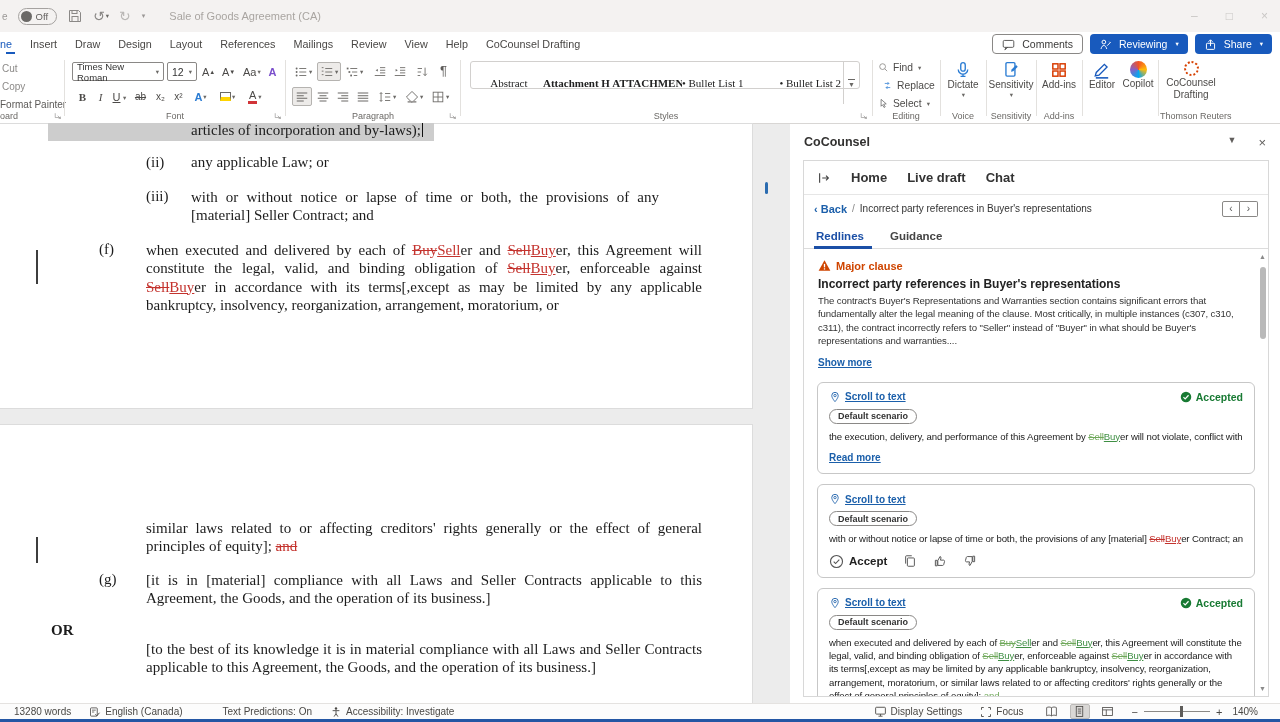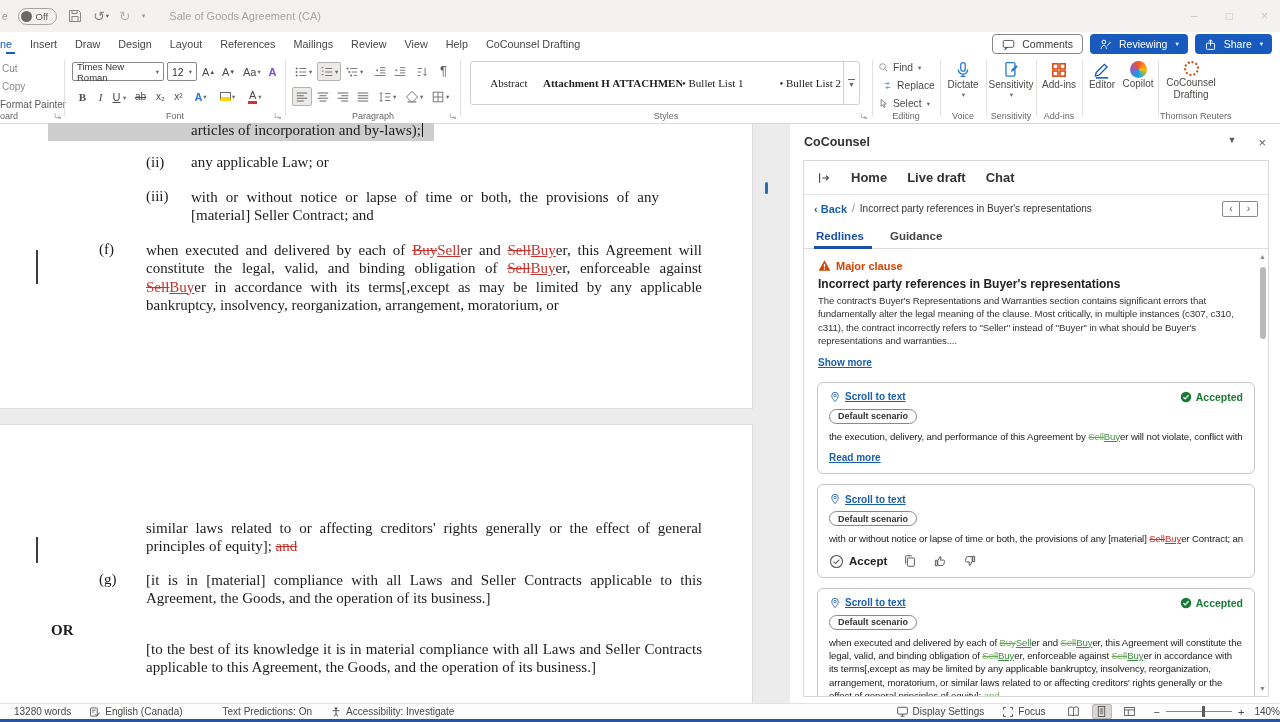--- a/index.html
+++ b/index.html
@@ -480,21 +480,21 @@
       <span class="glabel">Paragraph</span>
       <span class="launcher">
           <svg width="8" height="8" viewBox="0 0 13 13">
             <use href="#sym-launcher"></use>
           </svg>
         </span>
     </div>
     <div class="gsep" style="left:460px;"></div>
 
     <div class="rgroup" style="left:462px;width:408px;">
-      <div class="abs" style="left:8px;top:5px;width:390px;height:44px;border:1px solid #d2d0ce;border-radius:3px;">
+      <div class="abs" style="left:8px;top:5px;width:390px;height:28px;border:1px solid #d2d0ce;border-radius:3px;">
         <div class="flex" style="height:42px;gap:0;padding:0 6px;">
           <span class="style-item" style="width:64px;text-align:center;">Abstract</span>
           <span class="style-item" style="width:72px;font-weight:700;text-align:center;">Attachment H</span>
           <span class="style-item" style="width:70px;font-weight:700;text-align:center;">ATTACHMEN</span>
           <span class="style-item" style="width:86px;text-align:left;">• Bullet List 1</span>
           <span class="style-item" style="width:86px;text-align:center;">• Bullet List 2</span>
         </div>
         <div class="abs" style="right:0;top:0;width:16px;height:42px;border-left:1px solid #d2d0ce;display:flex;align-items:center;justify-content:center;">
           <span style="font-size:7px;color:#6b6966;border-top:1px solid #6b6966;padding-top:1px;">▼</span>
         </div>
@@ -829,18 +829,18 @@
           <svg width="13" height="13" viewBox="0 0 16 16">
             <use href="#sym-weblay"></use>
           </svg>
         </span>
       <span style="font-size:11px;color:#4a4845;margin-right:6px;">−</span>
       <span style="position:relative;width:66px;height:11px;margin-right:6px;">
         <span style="position:absolute;left:0;right:0;top:5px;height:1px;background:#8a8886;"></span>
         <span style="position:absolute;left:36px;top:0;width:3px;height:11px;background:#5f5d5b;"></span>
       </span>
       <span style="font-size:11px;color:#4a4845;margin-right:10px;">+</span>
-      <span style="margin-right:0;">140%</span>
+      <span style="margin-right:22px;">140%</span>
     </span>
   </div>
 
   <div class="bottomstrip"></div>
 </div>
 
 </body></html>

